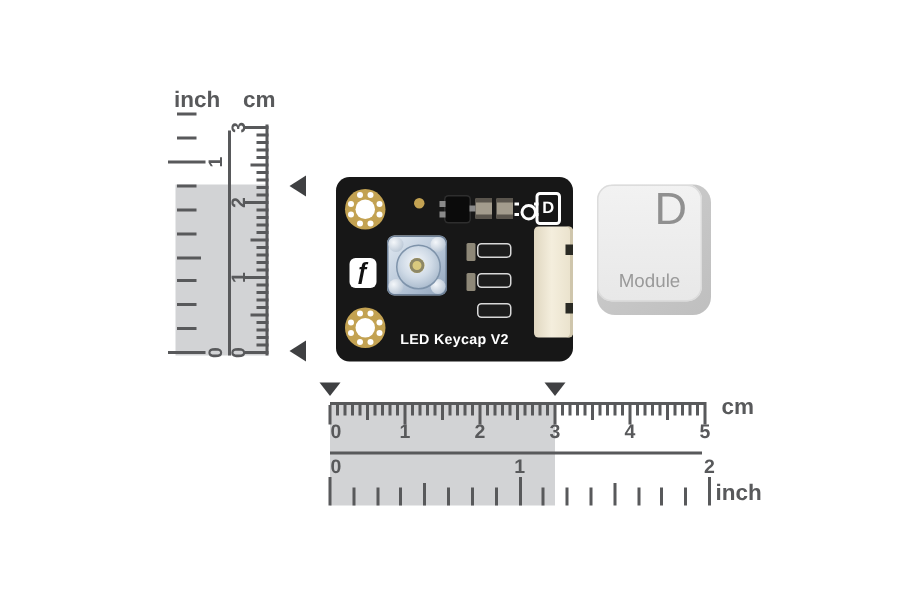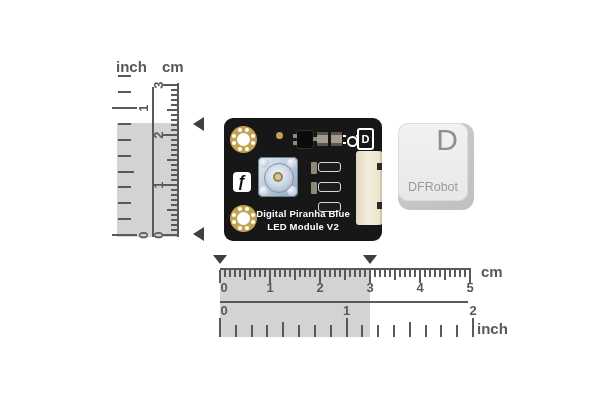--- a/index.html
+++ b/index.html
@@ -207,28 +207,27 @@
     <div class="logo-chip">ƒ</div>
     <div class="smd-small" style="left:87px; top:44px;"></div>
     <div class="smd-small" style="left:87px; top:64px;"></div>
     <div class="pin" style="top:44px;"></div>
     <div class="pin" style="top:64px;"></div>
     <div class="pin" style="top:84px;"></div>
     <div class="jst">
       <div class="notch" style="top:12px;"></div>
       <div class="notch" style="top:51px;"></div>
     </div>
-    <div class="board-title" style="top:90px;">Digital Piranha Blue</div>
-    <div class="board-title" style="top:103px;">LED Module V2</div>
+    <div class="board-title" style="top:103px;">LED Keycap V2</div>
   </div>
 
   <div id="keycap">
     <div class="face">
       <div class="letter">D</div>
-      <div class="brand">DFRobot</div>
+      <div class="brand">Module</div>
     </div>
   </div>
 
   <div class="abs" id="hruler">
     <div class="band" id="hband" style="left: 220px; top: 269px; width: 150px; height: 68px;"></div>
     <div class="line" style="left:220px; top:268px; width:251px; height:2px;"></div>
     <div class="ruler-label" style="left:481px; top:263px;">cm</div>
     <div class="line" style="left:220px; top:301px; width:248px; height:2px;"></div>
     <div class="ruler-label" style="left:477px; top:320px;">inch</div>
   <div class="tick" style="left: 219px; top: 270px; width: 2px; height: 13px;"></div>

